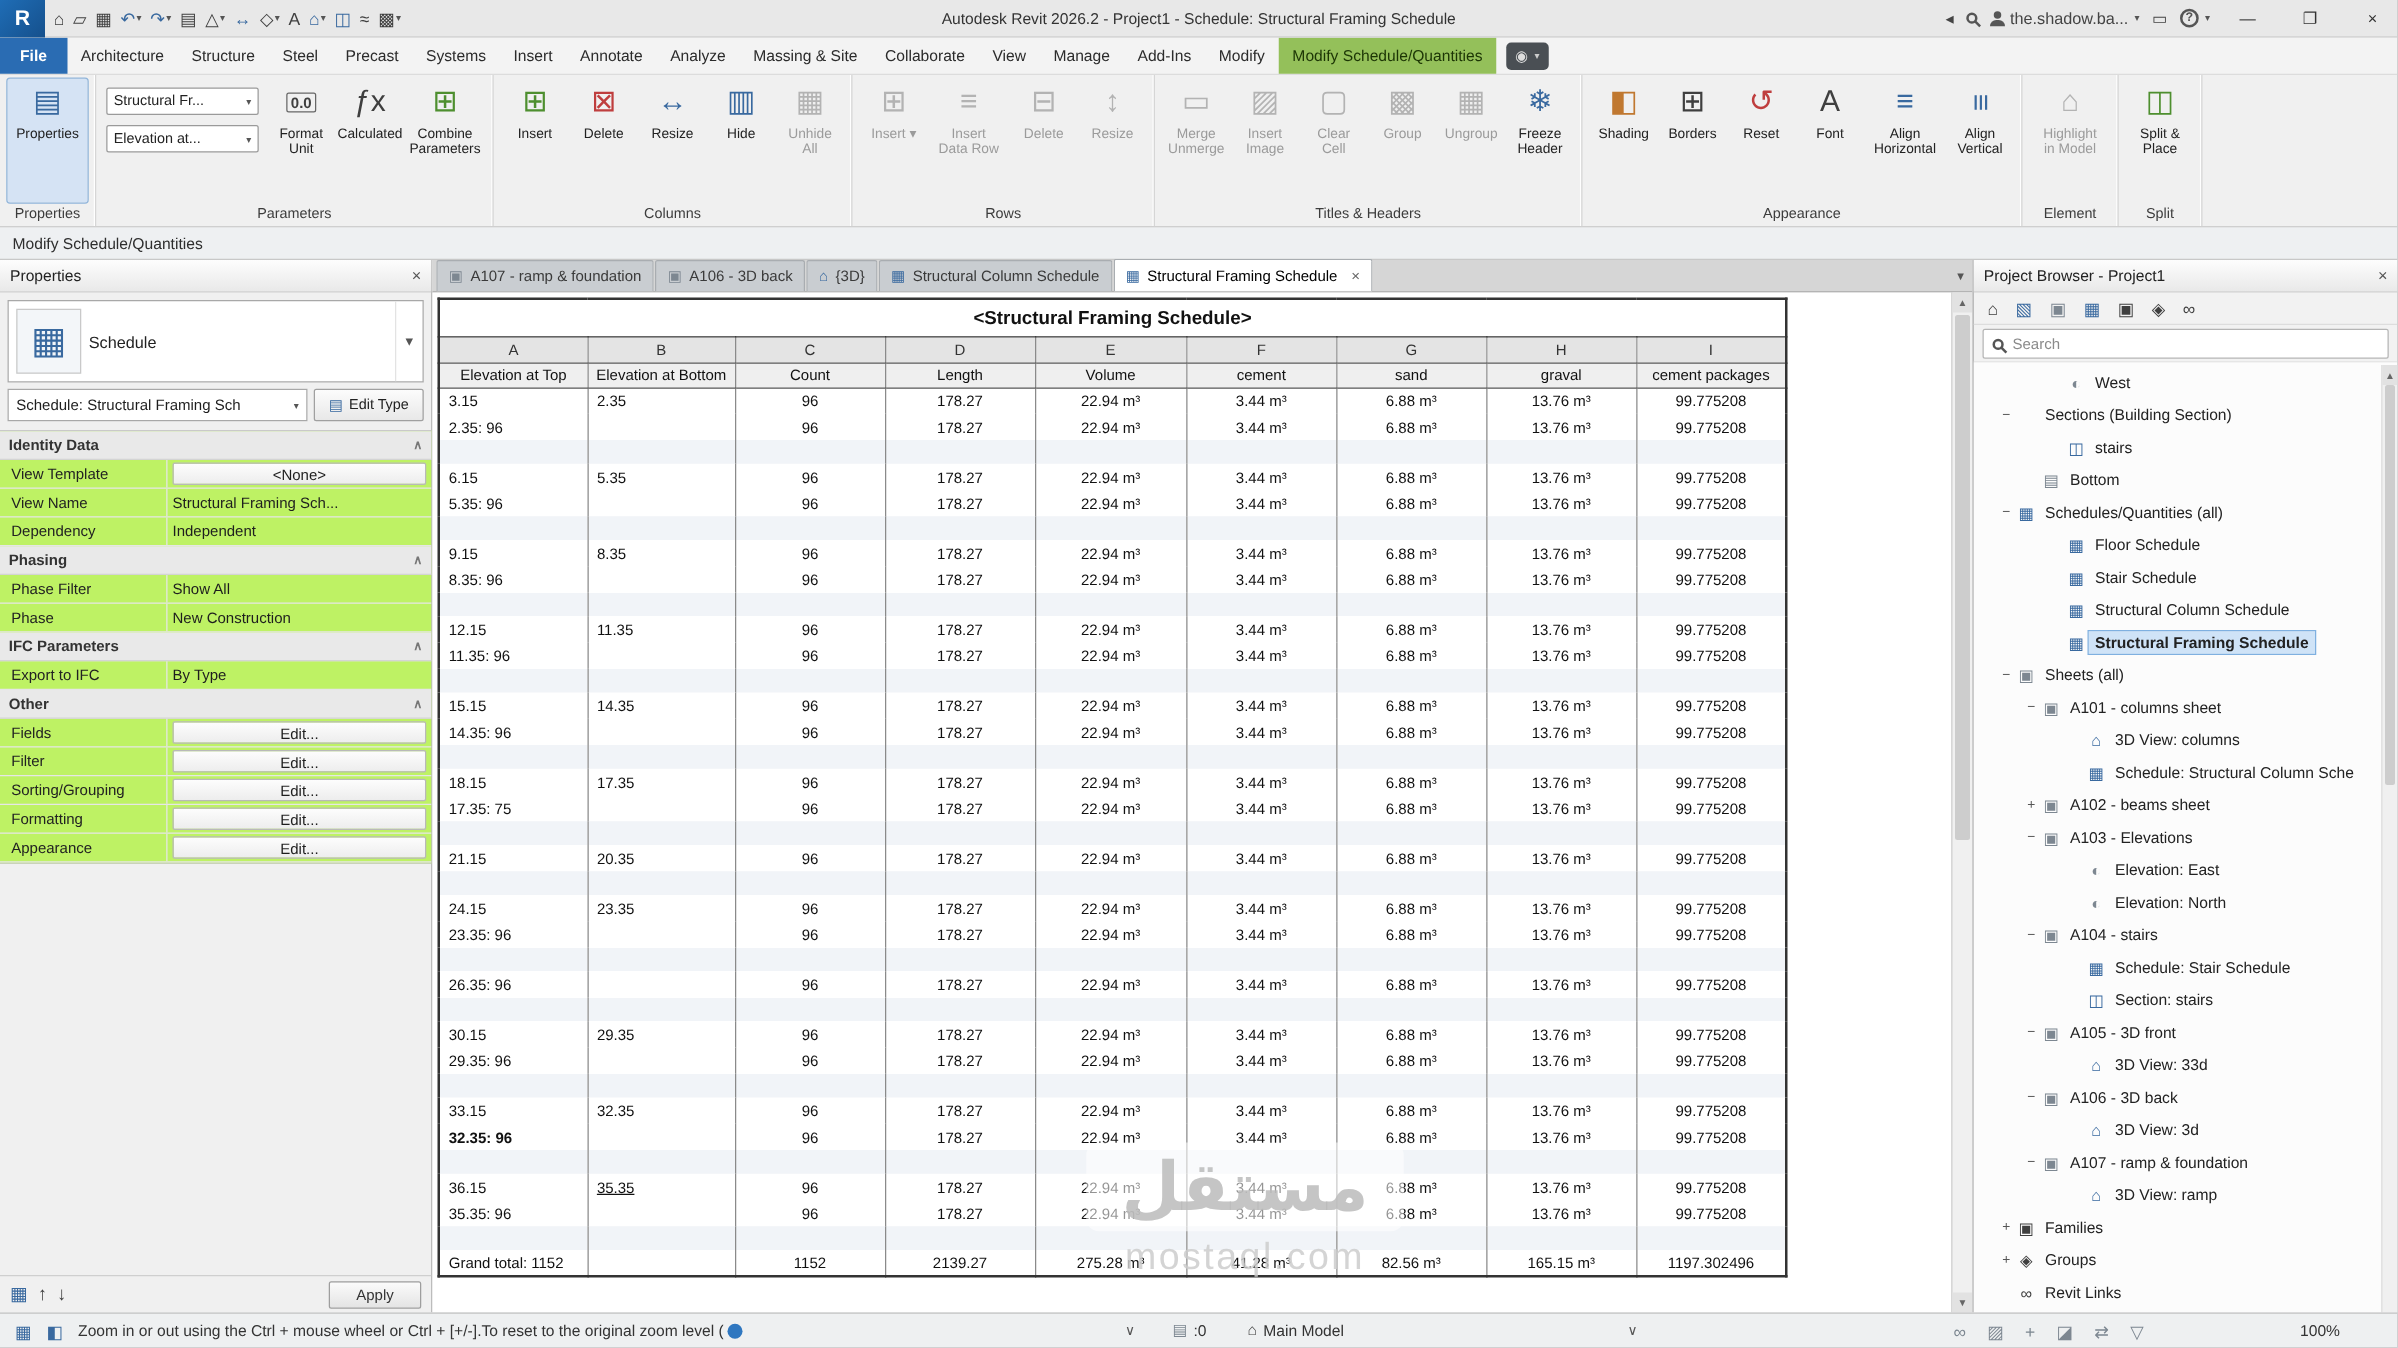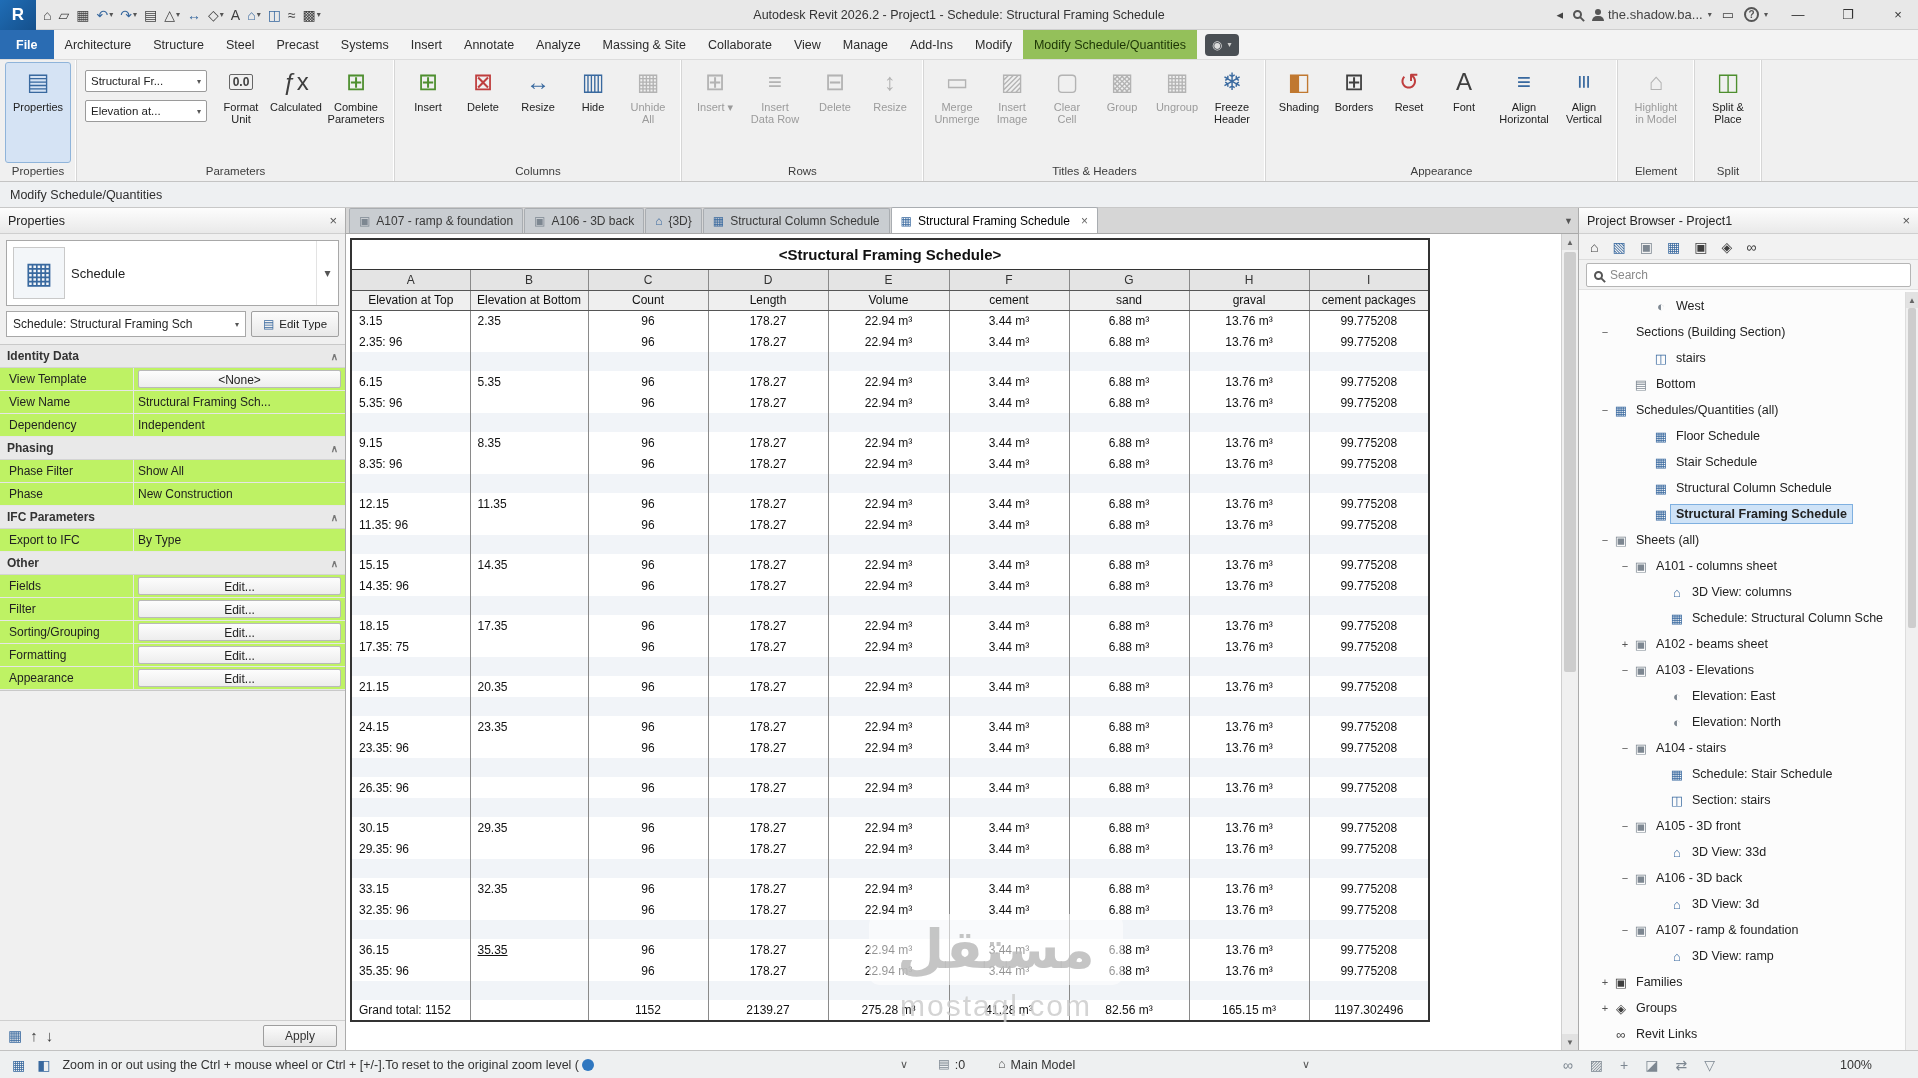--- a/index.html
+++ b/index.html
@@ -956,21 +956,21 @@
                   <td class="la" style="width: 118px;">32.35</td>
                   <td style="width: 120px;">96</td>
                   <td style="width: 120px;">178.27</td>
                   <td style="width: 121px;">22.94 m³</td>
                   <td style="width: 120px;">3.44 m³</td>
                   <td style="width: 120px;">6.88 m³</td>
                   <td style="width: 120px;">13.76 m³</td>
                   <td style="width: 120px;">99.775208</td>
                 </tr>
                 <tr class="data">
-                  <td class="la" style="width: 119px;">32.35: 96</td>
+                  <td class="la" style="width: 119px; font-weight: bold;">32.35: 96</td>
                   <td class="la" style="width: 118px;"></td>
                   <td style="width: 120px;">96</td>
                   <td style="width: 120px;">178.27</td>
                   <td style="width: 121px;">22.94 m³</td>
                   <td style="width: 120px;">3.44 m³</td>
                   <td style="width: 120px;">6.88 m³</td>
                   <td style="width: 120px;">13.76 m³</td>
                   <td style="width: 120px;">99.775208</td>
                 </tr>
                 <tr class="gap">

